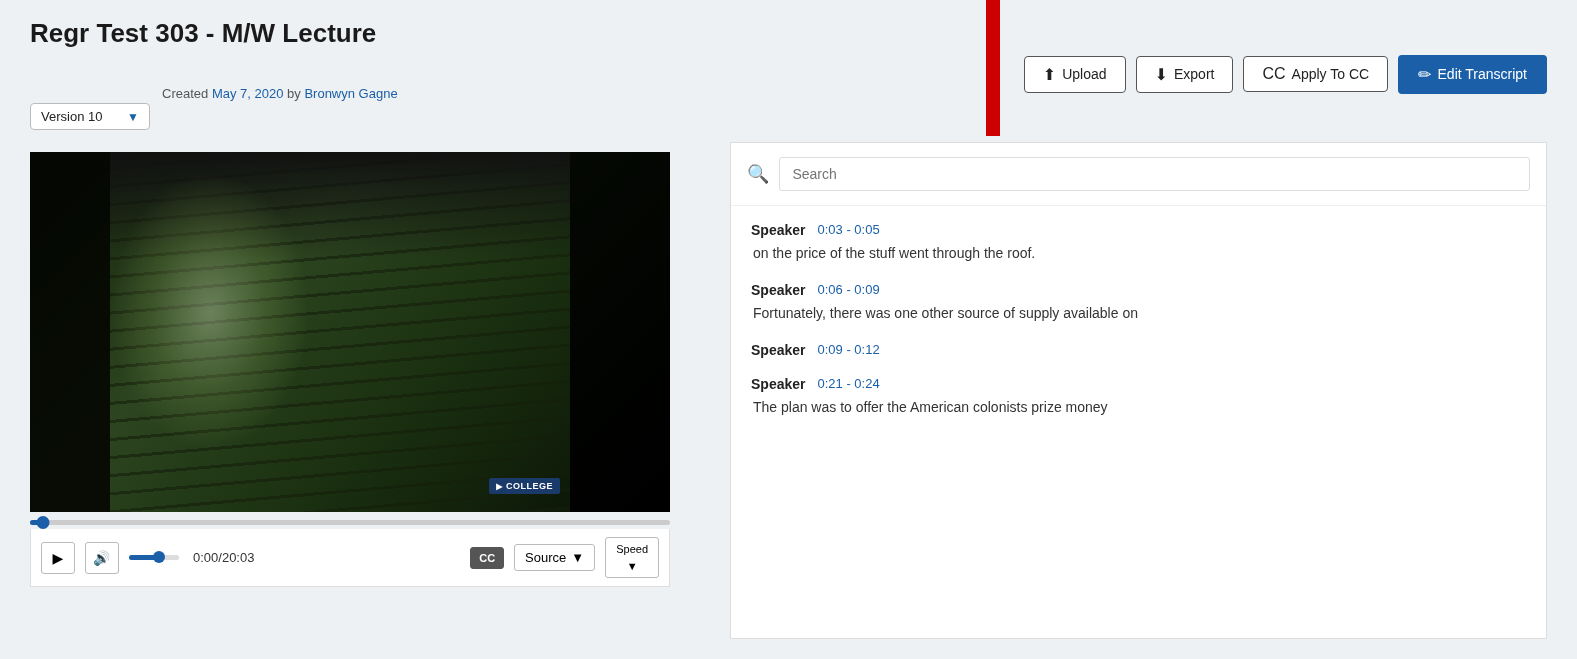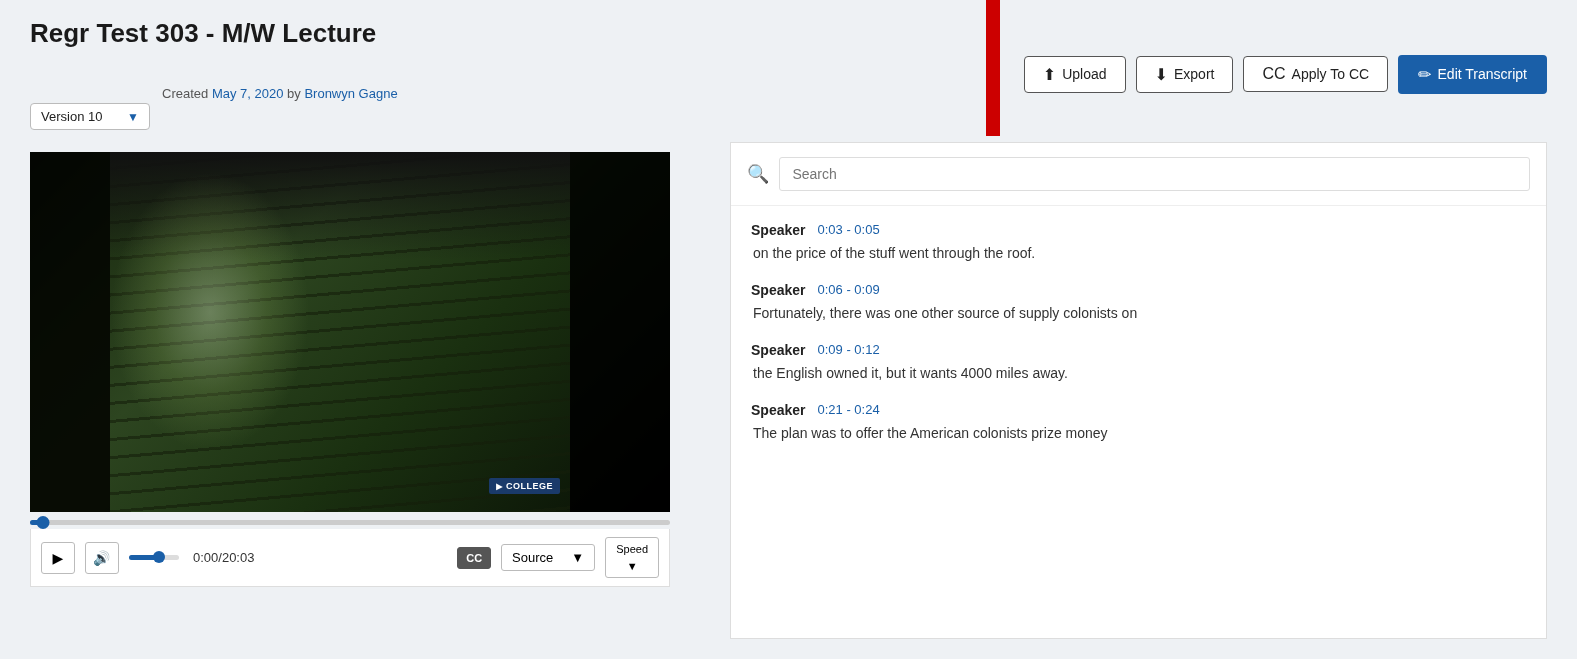--- a/index.html
+++ b/index.html
@@ -264,21 +264,21 @@
       cursor: pointer;
       display: flex; align-items: center;
     }
     .source-btn {
       background: #fff;
       border: 1px solid #bbb;
       border-radius: 3px;
       padding: 5px 10px;
       font-size: 13px;
       cursor: pointer;
-      display: flex; align-items: center; gap: 18px;
+      display: flex; align-items: center; gap: 5px;
     }
     .speed-btn {
       background: #fff;
       border: 1px solid #bbb;
       border-radius: 3px;
       padding: 5px 10px;
       font-size: 11px;
       cursor: pointer;
       display: flex; align-items: center; gap: 5px; flex-direction: column;
     }
@@ -470,29 +470,28 @@
             <span class="time-range">0:03 - 0:05</span>
           </div>
           <div class="transcript-text">on the price of the stuff went through the roof.</div>
         </div>
 
         <div class="transcript-entry">
           <div class="transcript-header">
             <span class="speaker-label">Speaker</span>
             <span class="time-range">0:06 - 0:09</span>
           </div>
-          <div class="transcript-text">Fortunately, there was one other source of supply colonists on</div>
+          <div class="transcript-text">Fortunately, there was one other source of supply available on</div>
         </div>
 
         <div class="transcript-entry">
           <div class="transcript-header">
             <span class="speaker-label">Speaker</span>
             <span class="time-range">0:09 - 0:12</span>
           </div>
-          <div class="transcript-text">the English owned it, but it wants 4000 miles away.</div>
         </div>
 
         <div class="transcript-entry">
           <div class="transcript-header">
             <span class="speaker-label">Speaker</span>
             <span class="time-range">0:21 - 0:24</span>
           </div>
           <div class="transcript-text">The plan was to offer the American colonists prize money</div>
         </div>
 

